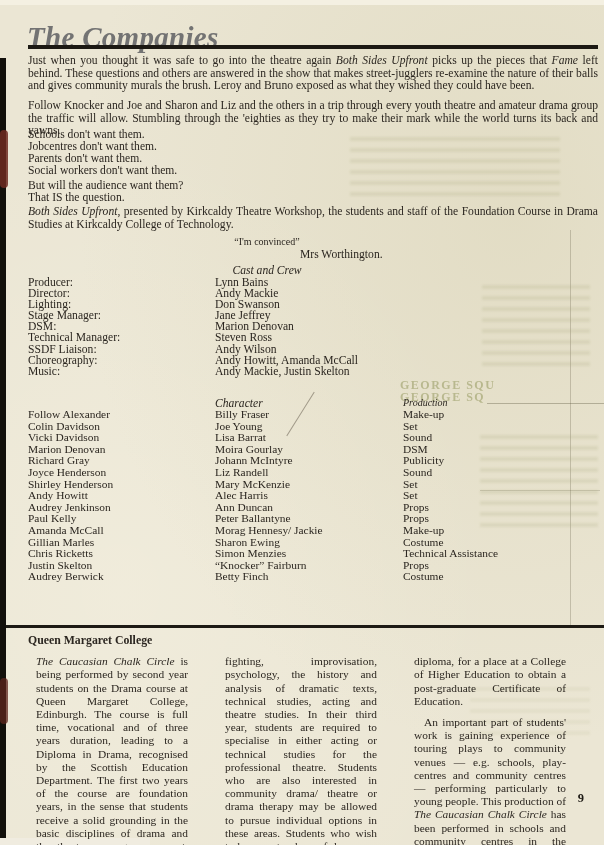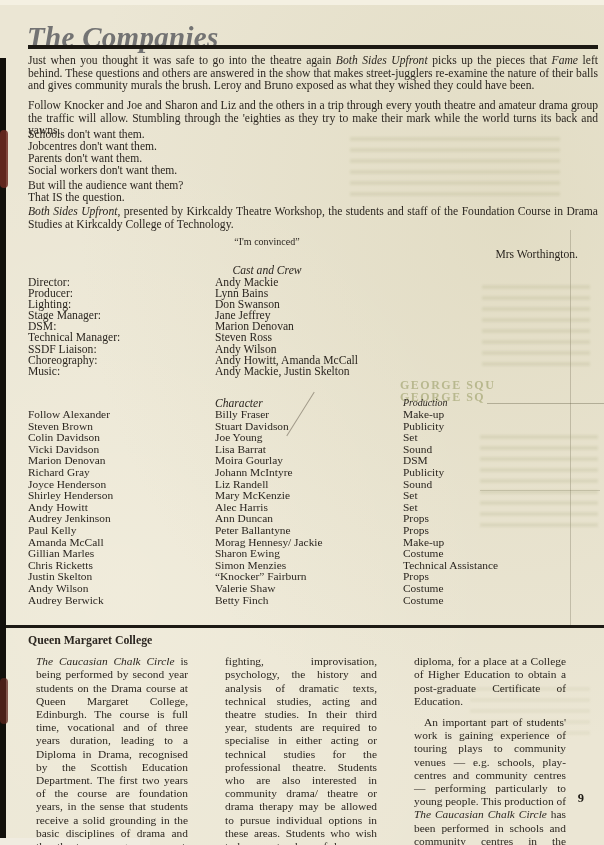--- a/index.html
+++ b/index.html
@@ -47,21 +47,21 @@
   
   #intro { left:28px; top:55px; width:570px; font-size:11.6px; line-height:12.6px; }
   #intro p, #intro div.block { margin:0; position:absolute; left:0; width:570px; text-align:justify; }
   #intro-p1 { top:0; }
   #intro-p2 { top:45px; }
   #want-list { top:74px; text-align:left !important; line-height:12.1px; }
   #question-block { top:125px; text-align:left !important; line-height:12.1px; }
   #intro-p3 { top:151px; }
 
   #quote-line { left:28px; top:236px; width:478px; text-align:center; font-size:10px; }
-  #attribution { left:300px; top:248px; width:278px; text-align:right; font-size:11.6px; }
+  #attribution { left:300px; top:248px; width:278px; text-align:left; font-size:11.6px; }
 
   
   #credits-heading { left:28px; top:264px; width:478px; text-align:center; font-style:italic; font-size:11.6px; }
   #credits { left:28px; top:277px; font-size:11.6px; line-height:11.1px; white-space:nowrap; }
   .crew-row .c1 { display:inline-block; width:187px; }
 
   
   #cast-header-character { left:215px; top:397px; font-style:italic; font-size:11.6px; }
   #cast-header-production { left:403px; top:397px; font-style:italic; font-size:10px; }
   #cast { left:28px; top:409px; font-size:11.4px; line-height:11.6px; white-space:nowrap; }
@@ -118,50 +118,48 @@
     <div>That IS the question.</div>
   </div>
   <p id="intro-p3"><i>Both Sides Upfront</i><span>, presented by Kirkcaldy Theatre Workshop, the students and staff of the Foundation Course in Drama Studies at Kirkcaldy College of Technology.</span></p>
 </div>
 
 <div class="abs" id="quote-line">“I'm convinced”</div>
 <div class="abs" id="attribution">Mrs Worthington.</div>
 
 <div class="abs" id="credits-heading">Cast and Crew</div>
 <div class="abs" id="credits">
+  <div class="crew-row"><span class="c1">Producer:</span><span>Lynn Bains</span></div>
   <div class="crew-row"><span class="c1">Director:</span><span>Andy Mackie</span></div>
-  <div class="crew-row"><span class="c1">Producer:</span><span>Lynn Bains</span></div>
   <div class="crew-row"><span class="c1">Lighting:</span><span>Don Swanson</span></div>
   <div class="crew-row"><span class="c1">Stage Manager:</span><span>Jane Jeffrey</span></div>
   <div class="crew-row"><span class="c1">DSM:</span><span>Marion Denovan</span></div>
   <div class="crew-row"><span class="c1">Technical Manager:</span><span>Steven Ross</span></div>
   <div class="crew-row"><span class="c1">SSDF Liaison:</span><span>Andy Wilson</span></div>
   <div class="crew-row"><span class="c1">Choreography:</span><span>Andy Howitt, Amanda McCall</span></div>
   <div class="crew-row"><span class="c1">Music:</span><span>Andy Mackie, Justin Skelton</span></div>
 </div>
 
 <div class="abs" id="cast-header-character">Character</div>
 <div class="abs" id="cast-header-production">Production</div>
 <div class="abs" id="cast">
   <div class="cast-row"><span class="c1">Follow Alexander</span><span class="c2">Billy Fraser</span><span class="c3">Make-up</span></div>
-  <div class="cast-row"><span class="c1">Steven Brown</span><span class="c2">Stuart Davidson</span><span class="c3">Publicity</span></div>
   <div class="cast-row"><span class="c1">Colin Davidson</span><span class="c2">Joe Young</span><span class="c3">Set</span></div>
   <div class="cast-row"><span class="c1">Vicki Davidson</span><span class="c2">Lisa Barrat</span><span class="c3">Sound</span></div>
   <div class="cast-row"><span class="c1">Marion Denovan</span><span class="c2">Moira Gourlay</span><span class="c3">DSM</span></div>
   <div class="cast-row"><span class="c1">Richard Gray</span><span class="c2">Johann McIntyre</span><span class="c3">Publicity</span></div>
   <div class="cast-row"><span class="c1">Joyce Henderson</span><span class="c2">Liz Randell</span><span class="c3">Sound</span></div>
   <div class="cast-row"><span class="c1">Shirley Henderson</span><span class="c2">Mary McKenzie</span><span class="c3">Set</span></div>
   <div class="cast-row"><span class="c1">Andy Howitt</span><span class="c2">Alec Harris</span><span class="c3">Set</span></div>
   <div class="cast-row"><span class="c1">Audrey Jenkinson</span><span class="c2">Ann Duncan</span><span class="c3">Props</span></div>
   <div class="cast-row"><span class="c1">Paul Kelly</span><span class="c2">Peter Ballantyne</span><span class="c3">Props</span></div>
   <div class="cast-row"><span class="c1">Amanda McCall</span><span class="c2">Morag Hennesy/ Jackie</span><span class="c3">Make-up</span></div>
   <div class="cast-row"><span class="c1">Gillian Marles</span><span class="c2">Sharon Ewing</span><span class="c3">Costume</span></div>
   <div class="cast-row"><span class="c1">Chris Ricketts</span><span class="c2">Simon Menzies</span><span class="c3">Technical Assistance</span></div>
   <div class="cast-row"><span class="c1">Justin Skelton</span><span class="c2">“Knocker” Fairburn</span><span class="c3">Props</span></div>
-  <div class="cast-row"><span class="c1">Andy Wilson</span><span class="c2">Valerie Shaw</span><span class="c3">Costume</span></div>
   <div class="cast-row"><span class="c1">Audrey Berwick</span><span class="c2">Betty Finch</span><span class="c3">Costume</span></div>
 </div>
 
 <div class="abs" id="bottom-rule"></div>
 <div class="abs" id="college">
   <div class="col">
     <div id="college-heading">Queen Margaret College</div>
     <p><i>The Caucasian Chalk Circle</i><span> is being performed by second year students on the Drama course at Queen Margaret College, Edinburgh. The course is full time, vocational and of three years duration, leading to a Diploma in Drama, recognised by the Scottish Education Department. The first two years of the course are foundation years, in the sense that students receive a solid grounding in the basic disciplines of drama and the theatre — e.g. movement, speech, fencing, stage-</span></p>
   </div>
   <div class="col">

